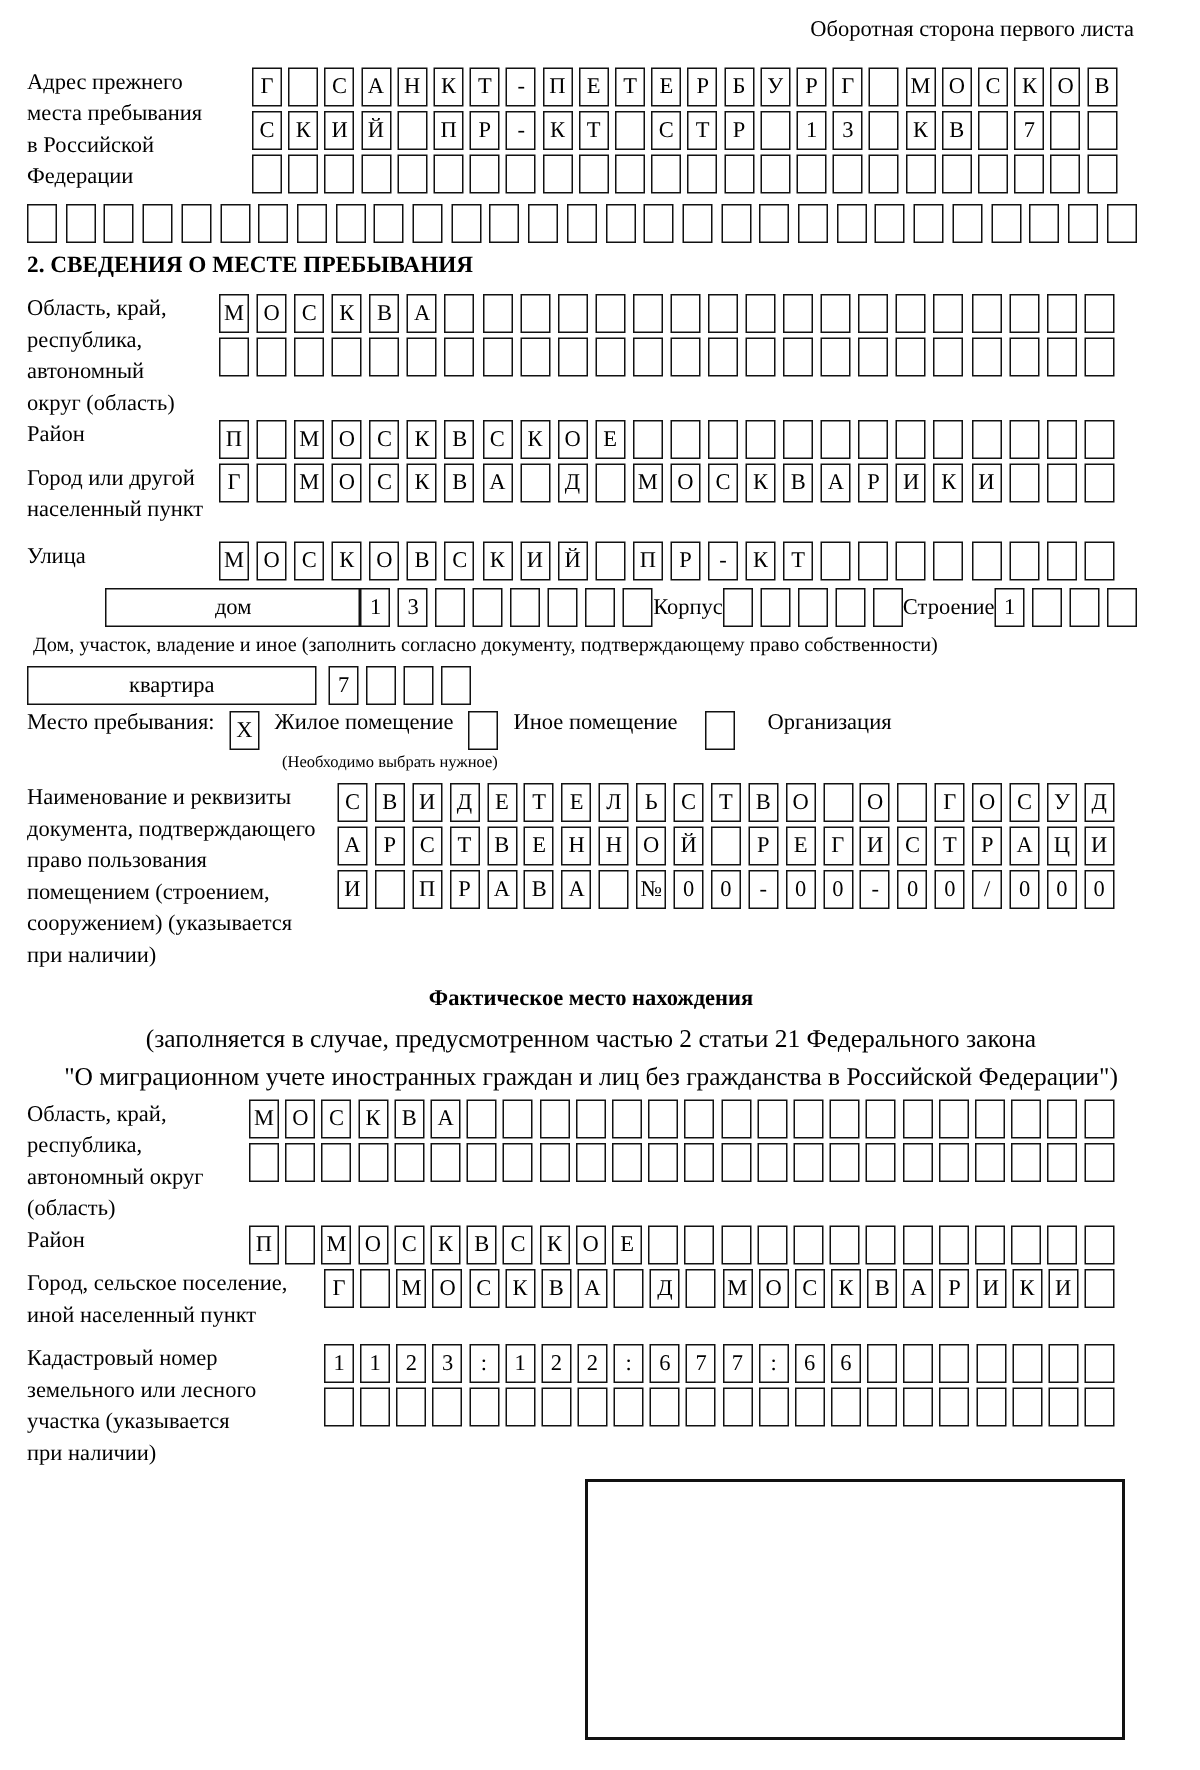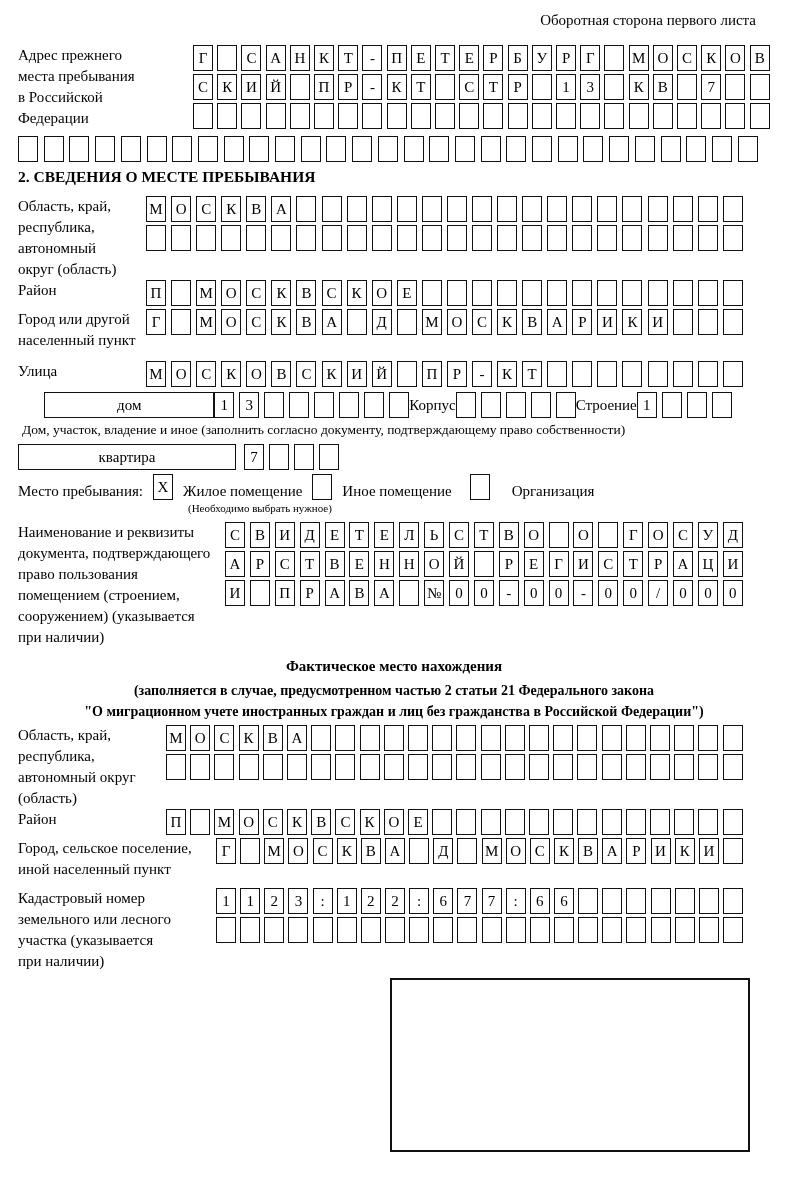--- a/index.html
+++ b/index.html
@@ -26,32 +26,32 @@
 
   .w150 { width:150px; } .w128 { width:128px; } .w148 { width:148px; }
   .w198 { width:198px; } .w207 { width:207px; }
   .cw577 { width:577px; } .cw597 { width:597px; } .cw527 { width:527px; } .cw518 { width:518px; }
   .full-row { width:740px; margin-top:2px; }
 
   .note { font-size:13px; text-align:center; margin:2px 0 6px 0; }
   .small-note { font-size:13.5px; margin:2px 0 6px 4px; }
   .section-title { font-size:15.5px; font-weight:bold; text-align:left; margin:6px 0 10px 0; }
   .sub-title { font-size:15px; font-weight:bold; text-align:center; margin:10px 0 8px 0; }
-  .center-note { font-size:14px; text-align:center; margin:0 0 5px 0;font-weight:bold; }
-
-  .block { margin-bottom:4px;justify-content:space-between; }
+  .center-note { font-size:17px; text-align:center; margin:0 0 5px 0; }
+
+  .block { margin-bottom:4px; }
   .block-gap { margin-bottom:6px; }
 
-  .house-row { display:flex; align-items:center; justify-content:center; width:740px; margin:2px 0 4px 0; }
+  .house-row { display:flex; align-items:center; justify-content:flex-end; width:740px; margin:2px 0 4px 0; }
   .wide-box { height:26px; border:1.6px solid #111; display:flex; align-items:center; justify-content:center; font-size:15px; }
-  .box170 { width:170px; } .box205 { width:218px; }
+  .box170 { width:170px; } .box205 { width:193px; }
   .inline-label { font-size:15px; }
   .apt-row { display:flex; align-items:center; gap:8px; margin:2px 0 4px 0; }
 
-  .stay-row { display:flex; align-items:flex-end; font-size:15px; margin-top:4px; }
+  .stay-row { display:flex; align-items:flex-start; font-size:15px; margin-top:4px; }
   .stay-row .cell { margin:0 10px 0 10px; }
   .stay-note { font-size:11px; margin:2px 0 8px 170px; }
 
   .stamp-wrap { width:400px; margin-left:auto; margin-top:6px; }
   .stamp-box { width:360px; height:174px; border:2px solid #111; margin:0 auto 5px auto; }
 </style>
 </head>
 <body>
 
 <div class="page">

